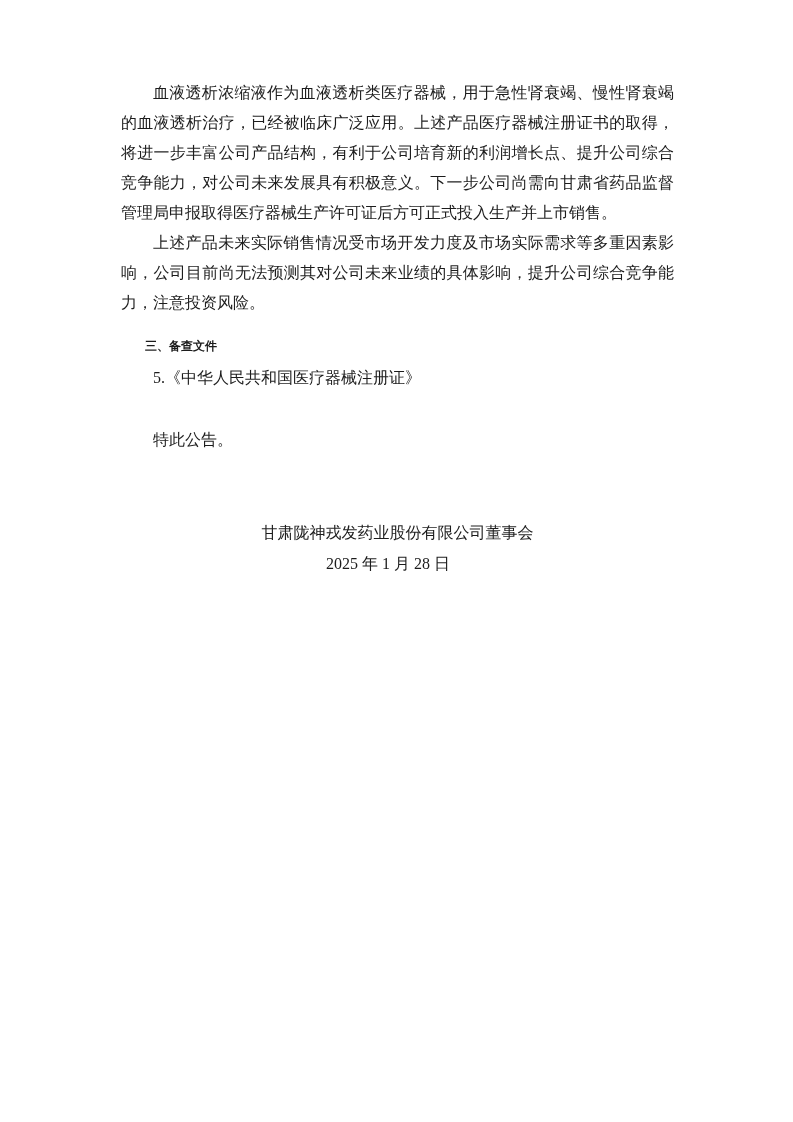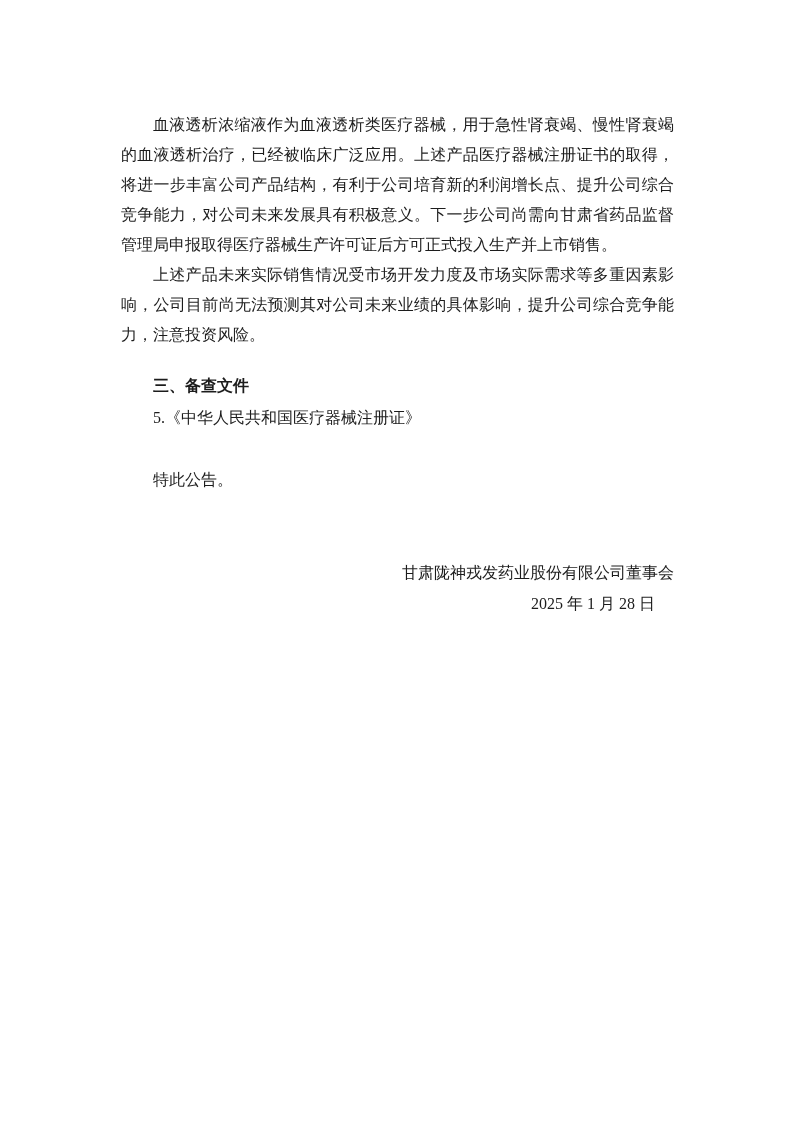--- a/index.html
+++ b/index.html
@@ -7,47 +7,47 @@
   .page {
     position: relative;
     width: 793px;
     height: 1122px;
     margin: 0 auto;
     background: #ffffff;
     color: #1c1c1c;
     font-family: "Liberation Serif", "DejaVu Serif", serif;
     font-size: 16px;
     line-height: 30px;
-    padding: 110px 119px 0 121px;
+    padding: 78px 119px 0 121px;
     overflow: hidden;
   }
   .body-para {
     text-indent: 2em;
     text-align: justify;
     text-justify: inter-ideograph;
   }
   .section-heading {
-    font-size: 16px;
+    font-size: 12px;
     font-weight: bold;
     text-indent: 2em;
-    margin-top: 20px;
+    margin-top: 12px;
     line-height: 32px;
   }
   .list-item {
     text-indent: 2em;
     line-height: 32px;
   }
   .closing {
     text-indent: 2em;
     margin-top: 32px;
     font-family: Liberation Mono, monospace;
   }
   .signature-block {
     margin-top: 62px;
-    text-align: right;
+    text-align: center;
   }
   .signature-company {
     line-height: 30px;
   }
   .signature-date {
     line-height: 32px;
     padding-right: 19px;
   }
 </style>
 </head>

